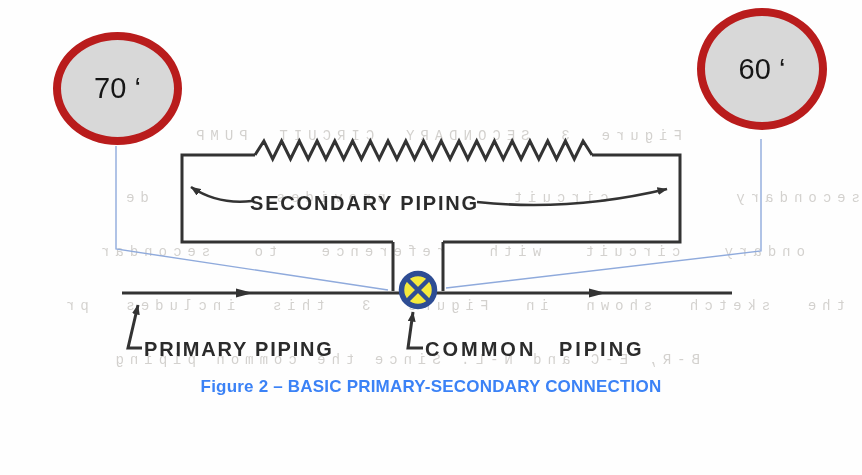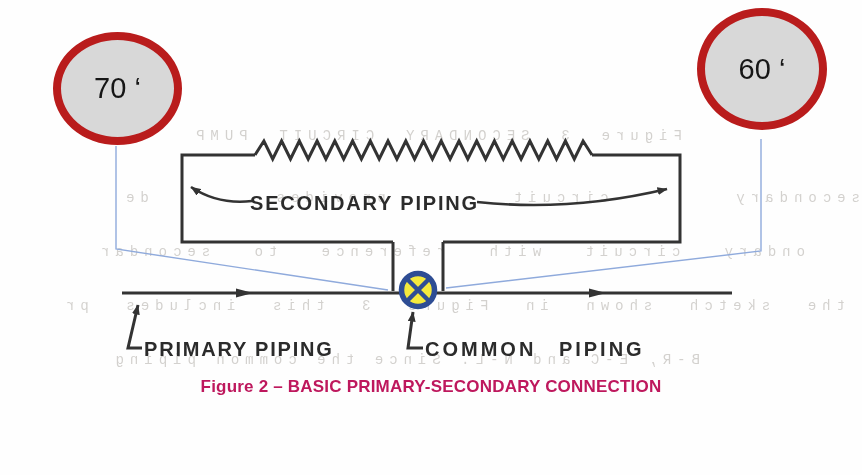--- a/index.html
+++ b/index.html
@@ -24,21 +24,21 @@
   .pipe-label{
     position:absolute;z-index:3;
     font-family:"Liberation Sans",sans-serif;font-weight:bold;
     font-size:20px;letter-spacing:1.8px;color:#2b2b2b;white-space:nowrap;
   }
   .pipe-label.common{word-spacing:14px;letter-spacing:3px;}
   
   .caption{
     position:absolute;left:0;top:377px;width:862px;z-index:3;
     text-align:center;font-family:"Liberation Sans",sans-serif;
-    font-size:17px;font-weight:600;letter-spacing:0.2px;color:#be185d;
+    font-size:17px;font-weight:600;letter-spacing:0.2px;color:#3b82f6;
   }
   
   .callout{
     position:absolute;z-index:4;box-sizing:border-box;
     border:8px solid #b91c1c;border-radius:50%;background:#D8D8D8;
     display:flex;align-items:center;justify-content:center;
   }
   .callout span{
     font-family:"Liberation Sans",sans-serif;font-size:29px;color:#161616;
   }

